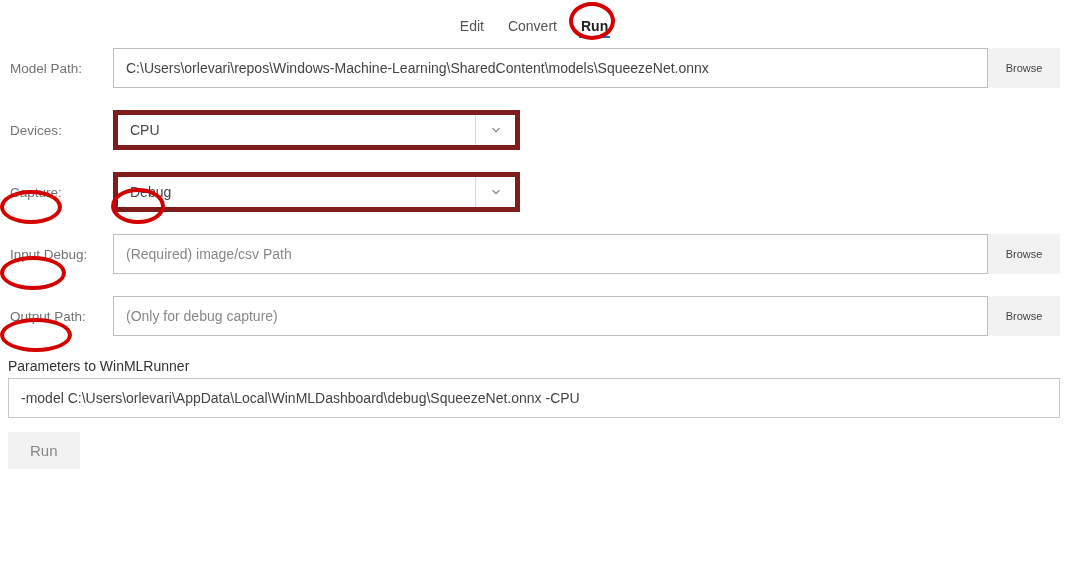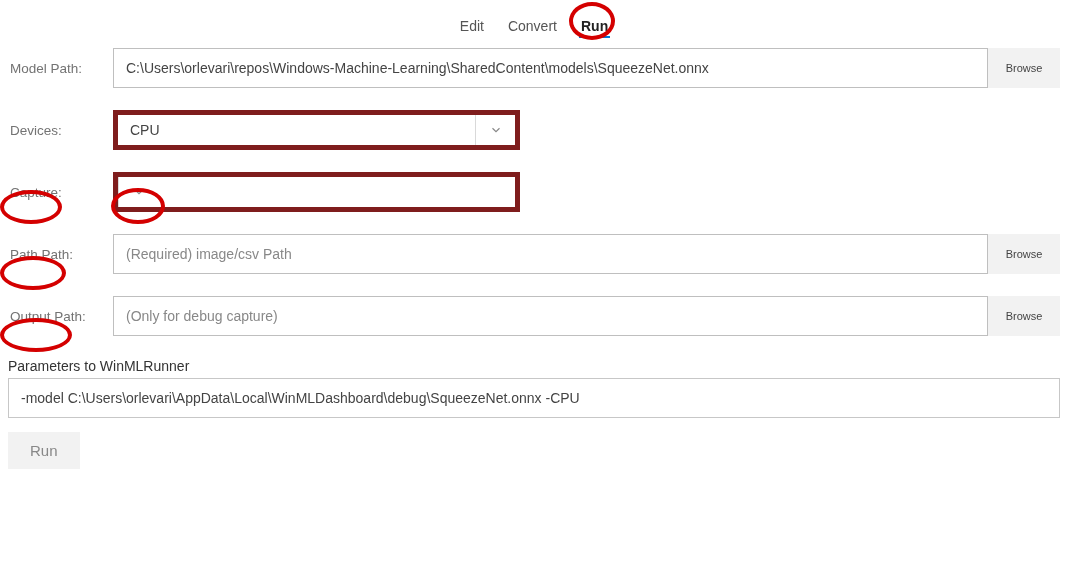--- a/index.html
+++ b/index.html
@@ -168,31 +168,32 @@
             </svg>
         </div>
       </div>
     </div>
   </div>
 
   <div class="row">
     <div class="label-col">Capture:</div>
     <div class="controls-col">
       <div class="select-box">
+        <div class="select-value">Debug</div>
         <div class="select-caret">
           <svg viewBox="0 0 24 24" fill="none" stroke="currentColor" stroke-width="2">
               <polyline points="6 9 12 15 18 9"></polyline>
             </svg>
         </div>
       </div>
     </div>
   </div>
 
   <div class="row">
-    <div class="label-col">Path Path:</div>
+    <div class="label-col">Input Debug:</div>
     <div class="controls-col">
       <input type="text" class="text-input" placeholder="(Required) image/csv Path" style="">
       <button class="browse-btn">Browse</button>
     </div>
   </div>
 
   <div class="row">
     <div class="label-col">Output Path:</div>
     <div class="controls-col">
       <input type="text" class="text-input" placeholder="(Only for debug capture)" style="">

